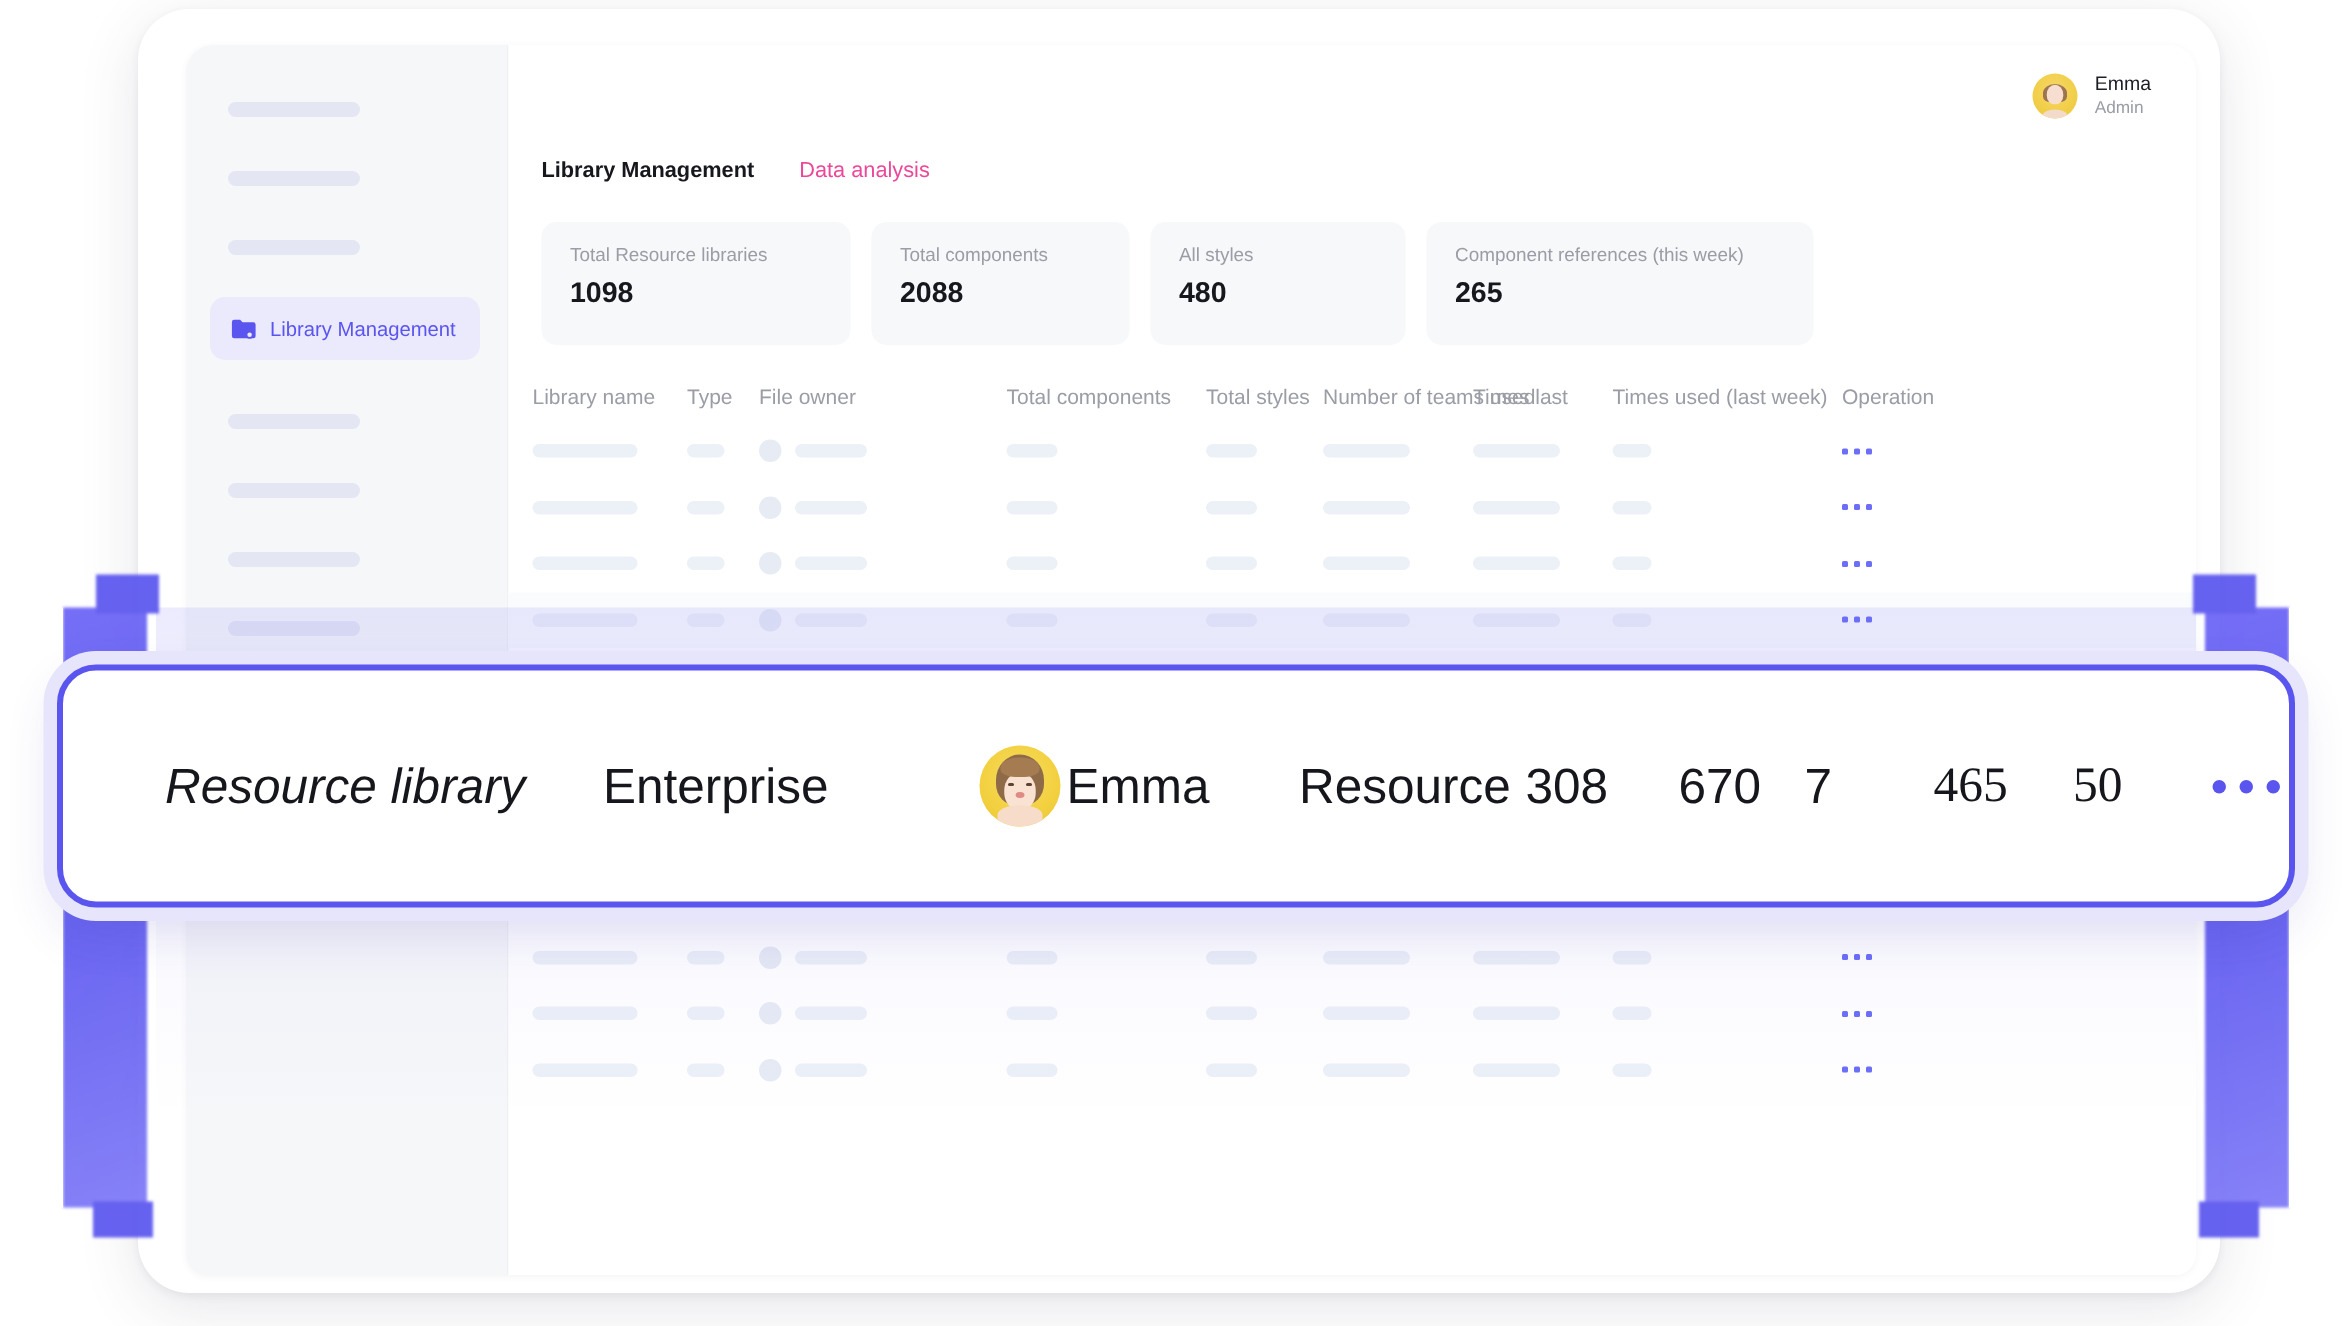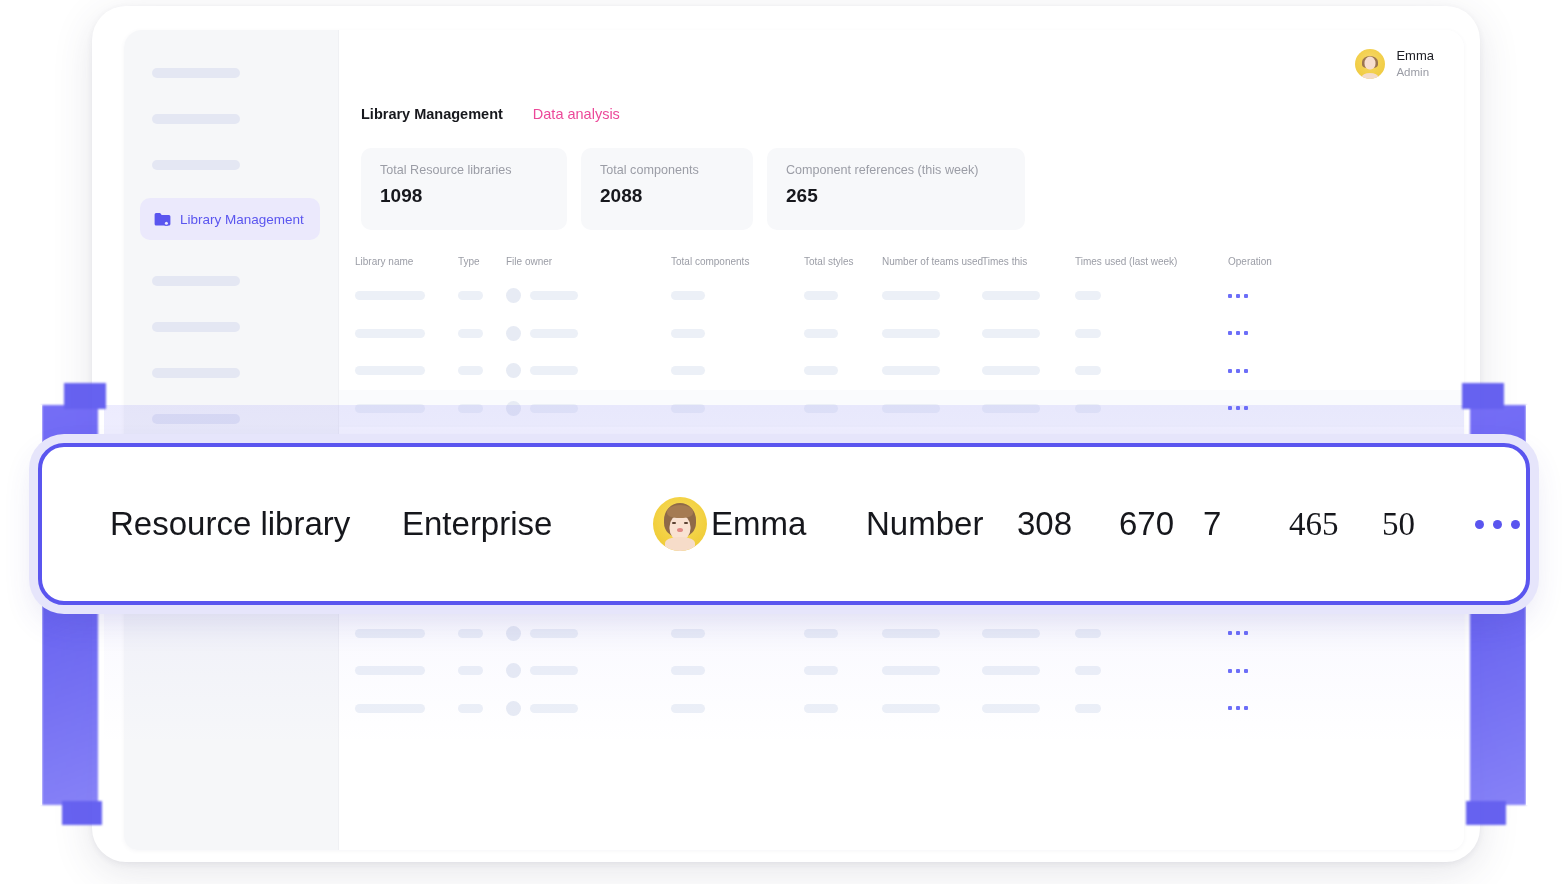--- a/index.html
+++ b/index.html
@@ -96,21 +96,21 @@
   .stat-label { font-size: 12.6px; color: #9b9da6; display: flex; align-items: center; gap: 5px; white-space: nowrap; }
   .stat-value { font-size: 19px; font-weight: bold; color: #17181d; margin-top: 8px; }
   .info-icon {
     width: 12px; height: 12px; border: 1.2px solid #b9bbc3; border-radius: 50%;
     display: inline-flex; align-items: center; justify-content: center;
     font-size: 9px; color: #b9bbc3; line-height: 1; font-weight: bold;
   }
 
   
   .table-head { display: flex; padding: 26px 0 0 16px; }
-  .th { font-size: 10px; color: #9b9da6; white-space: nowrap; }
+  .th { font-size: 14px; color: #9b9da6; white-space: nowrap; }
   .tbody { margin-top: 10px; }
   .trow { display: flex; align-items: center; height: 37.5px; padding-left: 16px; }
   .trow.alt { background: #fafbfd; }
   .sk { height: 9px; border-radius: 5px; background: #ecf0f7; }
   .sk-circ { width: 15px; height: 15px; border-radius: 50%; background: #e7ebf4; flex: none; }
   .dots { display: flex; gap: 4px; }
   .dots i { width: 4px; height: 4px; border-radius: 1px; background: #6c6ef8; display: block; }
 
   
   .c1 { width: 103px; } .c2 { width: 48px; } .c3 { width: 165px; }
@@ -157,21 +157,21 @@
     position: absolute; left: 38px; top: 443px;
     width: 1492px; height: 162px;
     background: #ffffff;
     border: 4px solid #5a55ef;
     border-radius: 26px;
     box-shadow: 0 0 0 9px #e6e5fb, 0 14px 34px rgba(70,65,170,0.16);
     display: flex; align-items: center;
   }
   .co-row { display: flex; align-items: center; width: 100%; padding-left: 68px; }
   .co-cell { font-size: 33px; color: #16171c; font-weight: normal; white-space: nowrap; }
-  .co-w1 { width: 292px; } .co-w2 { width: 251px; }
+  .co-w1 { width: 292px; font-style: italic; } .co-w2 { width: 251px; }
   .co-w3 { width: 213px; display: flex; align-items: center; gap: 4px; }
   .co-w4 { width: 151px; } .co-w5 { width: 102px; }
   .co-w6 { width: 84px; } .co-w7 { width: 86px; } .co-w8 { width: 93px; font-family: Liberation Serif, serif; }
   .co-avatar {
     width: 54px; height: 54px; border-radius: 50%; flex: none;
     background: radial-gradient(circle at 50% 40%, #f8dc62 0%, #f2d03f 60%, #ebc52f 100%);
     position: relative; overflow: hidden;
   }
   .co-avatar .hair-back {
     position: absolute; left: 50%; top: 12%; transform: translateX(-50%);
@@ -257,34 +257,38 @@
 
       <div class="cards">
         <div class="stat-card" style="width:206px">
           <div class="stat-label">Total Resource libraries</div>
           <div class="stat-value">1098</div>
         </div>
         <div class="stat-card" style="width:172px">
           <div class="stat-label">Total components</div>
           <div class="stat-value">2088</div>
         </div>
+        <div class="stat-card" style="width:170px">
+          <div class="stat-label">All styles</div>
+          <div class="stat-value">480</div>
+        </div>
         <div class="stat-card" style="width:258px">
           <div class="stat-label">Component references (this week)</div>
           <div class="stat-value">265</div>
         </div>
       </div>
 
       <div class="table-head">
         <div class="th h1">Library name</div>
         <div class="th h2">Type</div>
         <div class="th h3">File owner</div>
         <div class="th h4">Total components</div>
         <div class="th h5">Total styles</div>
         <div class="th h6">Number of teams used</div>
-        <div class="th h7">Times this</div>
+        <div class="th h7">Times last</div>
         <div class="th h8">Times used (last week)</div>
         <div class="th h9">Operation</div>
       </div>
 
       <div class="tbody">
         <div class="trow">
           <div class="c1">
               <div class="sk" style="width:70px"></div>
             </div>
           <div class="c2">
@@ -581,21 +585,21 @@
           <span class="hair-back"></span>
             <span class="face"></span>
             <span class="fringe"></span>
           <span class="eye-l"></span>
             <span class="eye-r"></span>
             <span class="lips"></span>
             <span class="neck"></span>
         </span>
         <span class="co-cell">Emma</span>
       </div>
-      <div class="co-cell co-w4">Number</div>
+      <div class="co-cell co-w4">Resource</div>
       <div class="co-cell co-w5">308</div>
       <div class="co-cell co-w6">670</div>
       <div class="co-cell co-w7">7</div>
       <div class="co-cell co-w8">465</div>
       <div class="co-cell co-w8">50</div>
       <div>
         <span class="co-dots">
             <i></i>
             <i></i>
             <i></i>

